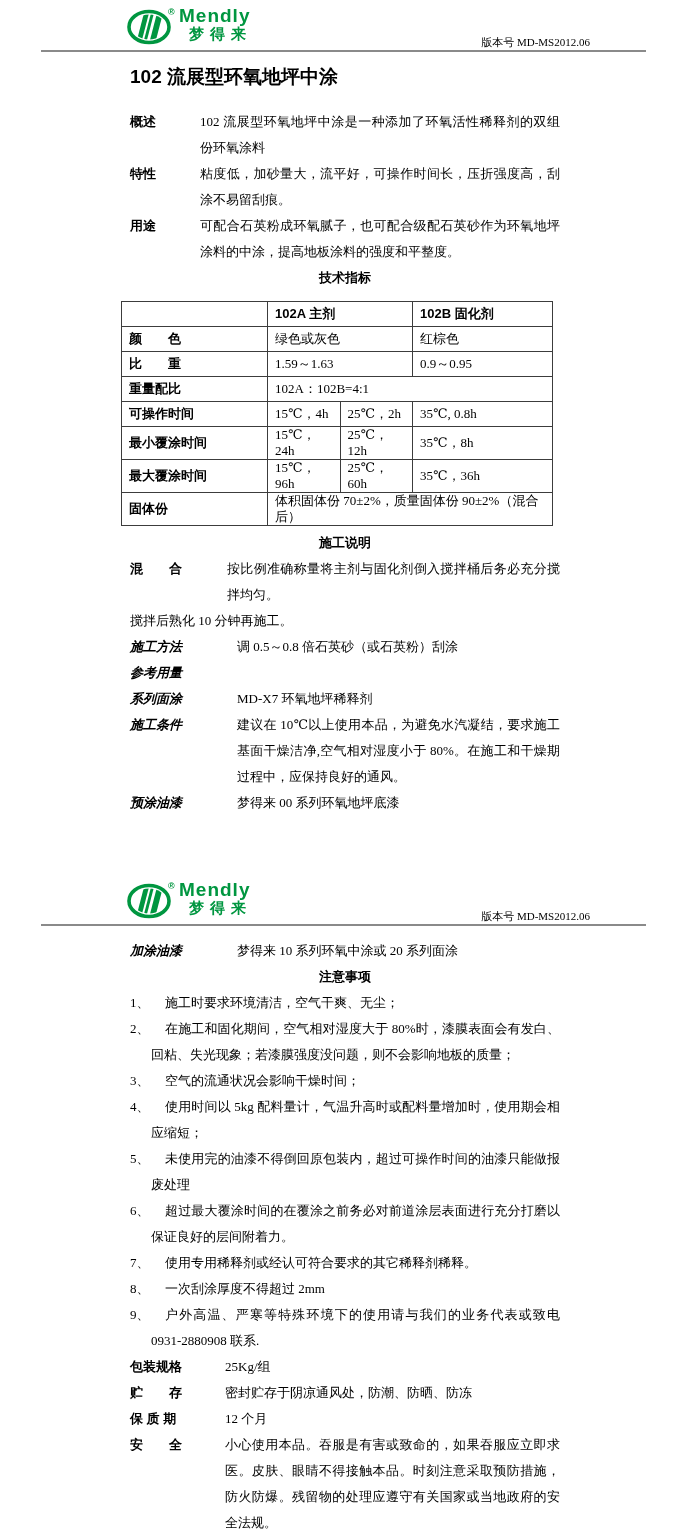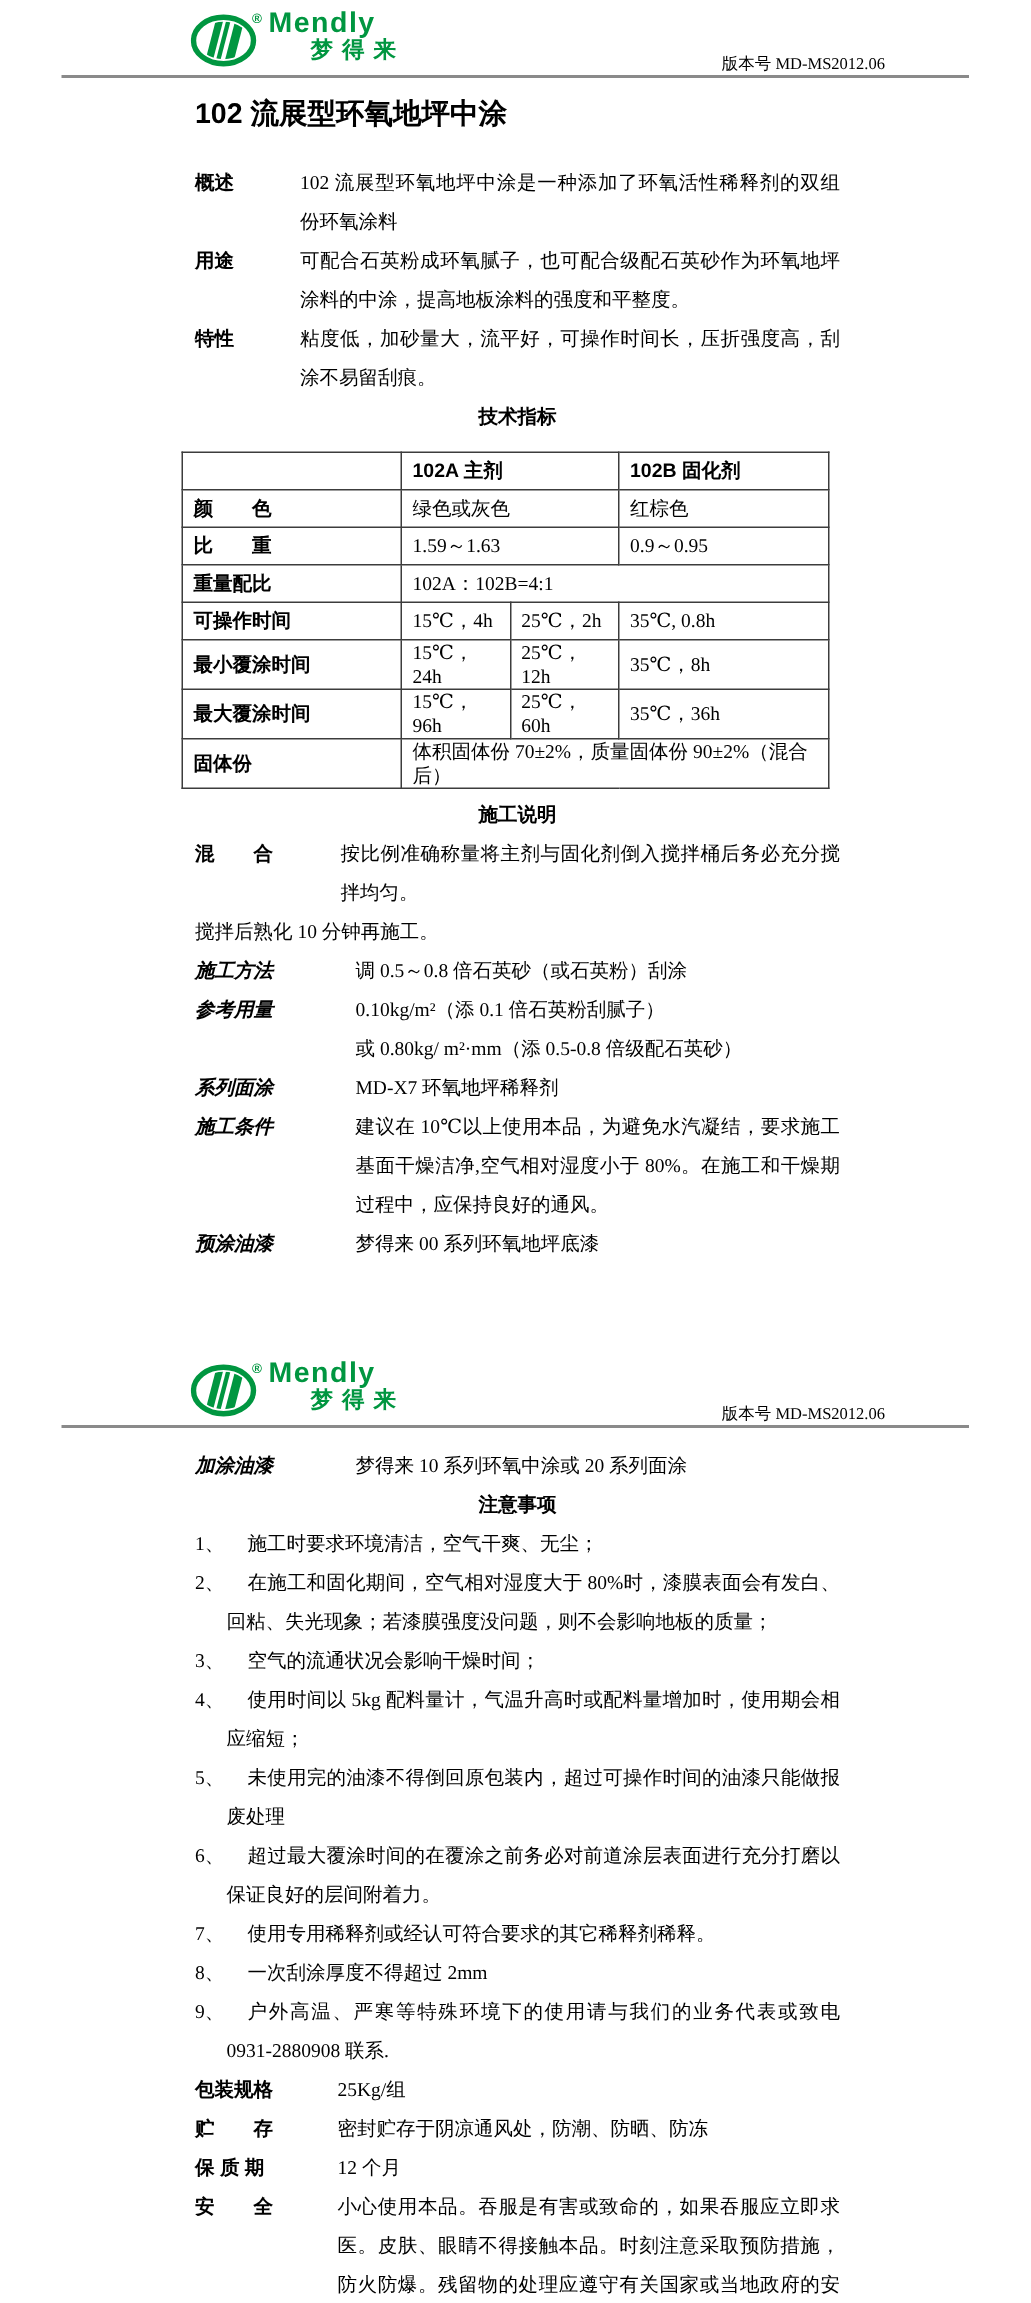--- a/index.html
+++ b/index.html
@@ -8,21 +8,21 @@
     color:#000;
     font-family:"Liberation Serif","DejaVu Serif",serif;
     font-size:13px;
     -webkit-font-smoothing:antialiased;
   }
   .page{position:relative;}
   .page-header{position:relative;height:50px;}
   .logo{position:absolute;left:127px;top:6px;display:flex;align-items:flex-start;}
   .logo-text{margin-left:4px;line-height:1;}
   .brand{font-family:"Liberation Sans","DejaVu Sans",sans-serif;font-weight:bold;font-size:19px;color:var(--brand);letter-spacing:1px;}
-  .brand-cn{font-family:"Liberation Sans","DejaVu Sans",sans-serif;font-weight:bold;font-size:15px;color:var(--brand);letter-spacing:6px;margin-top:1px;margin-left:28px;}
+  .brand-cn{font-family:"Liberation Sans","DejaVu Sans",sans-serif;font-weight:bold;font-size:15px;color:var(--brand);letter-spacing:6px;margin-top:1px;margin-left:10px;}
   .version{position:absolute;right:97px;bottom:0;font-size:11px;}
   .rule{border:none;border-top:2px solid #8a8a8a;margin:0 41px;height:0;}
   .content{margin:0 127px 0 130px;line-height:26px;text-align:justify;}
   .doc-title{font-family:"Liberation Sans","DejaVu Sans",sans-serif;font-weight:bold;font-size:19px;line-height:24px;margin:13px 0 20px 0;text-align:left;}
   .row{display:flex;gap:33px;}
   .lbl{font-family:"Liberation Sans","DejaVu Sans",sans-serif;font-weight:bold;flex:0 0 auto;text-align:left;}
   .lbl2{width:37px;}
   .lbl4{width:74px;font-style:italic;}
   .lblmix{width:64px;}
   .lblspec{width:62px;}
@@ -70,26 +70,26 @@
   <hr class="rule">
 
   <div class="content">
     <h1 class="doc-title">102 流展型环氧地坪中涂</h1>
 
     <div class="row">
       <span class="lbl lbl2">概述</span>
       <span class="txt">102 流展型环氧地坪中涂是一种添加了环氧活性稀释剂的双组份环氧涂料</span>
     </div>
     <div class="row">
+      <span class="lbl lbl2">特性</span>
+      <span class="txt">粘度低，加砂量大，流平好，可操作时间长，压折强度高，刮涂不易留刮痕。</span>
+    </div>
+    <div class="row">
       <span class="lbl lbl2">用途</span>
       <span class="txt">可配合石英粉成环氧腻子，也可配合级配石英砂作为环氧地坪涂料的中涂，提高地板涂料的强度和平整度。</span>
-    </div>
-    <div class="row">
-      <span class="lbl lbl2">特性</span>
-      <span class="txt">粘度低，加砂量大，流平好，可操作时间长，压折强度高，刮涂不易留刮痕。</span>
     </div>
 
     <div class="heading">技术指标</div>
 
     <table class="spec">
       <tbody>
         <tr>
           <td class="tl" style="width:131px"></td>
           <td class="tl" style="width:130px" colspan="2">102A 主剂</td>
           <td class="tl" colspan="1">102B 固化剂</td>
@@ -140,24 +140,20 @@
       <span class="txt">按比例准确称量将主剂与固化剂倒入搅拌桶后务必充分搅拌均匀。</span>
     </div>
     <div class="cont-line">搅拌后熟化 10 分钟再施工。</div>
 
     <div class="row">
       <span class="lbl lbl4">施工方法</span>
       <span class="txt">调 0.5～0.8 倍石英砂（或石英粉）刮涂</span>
     </div>
     <div class="row">
       <span class="lbl lbl4">参考用量</span>
-      <span class="txt">
-        <div>0.10kg/m²（添 0.1 倍石英粉刮腻子）</div>
-        <div>或 0.80kg/ m²·mm（添 0.5-0.8 倍级配石英砂）</div>
-      </span>
     </div>
     <div class="row">
       <span class="lbl lbl4">系列面涂</span>
       <span class="txt">MD-X7 环氧地坪稀释剂</span>
     </div>
     <div class="row">
       <span class="lbl lbl4">施工条件</span>
       <span class="txt">建议在 10℃以上使用本品，为避免水汽凝结，要求施工基面干燥洁净,空气相对湿度小于 80%。在施工和干燥期过程中，应保持良好的通风。</span>
     </div>
     <div class="row">

